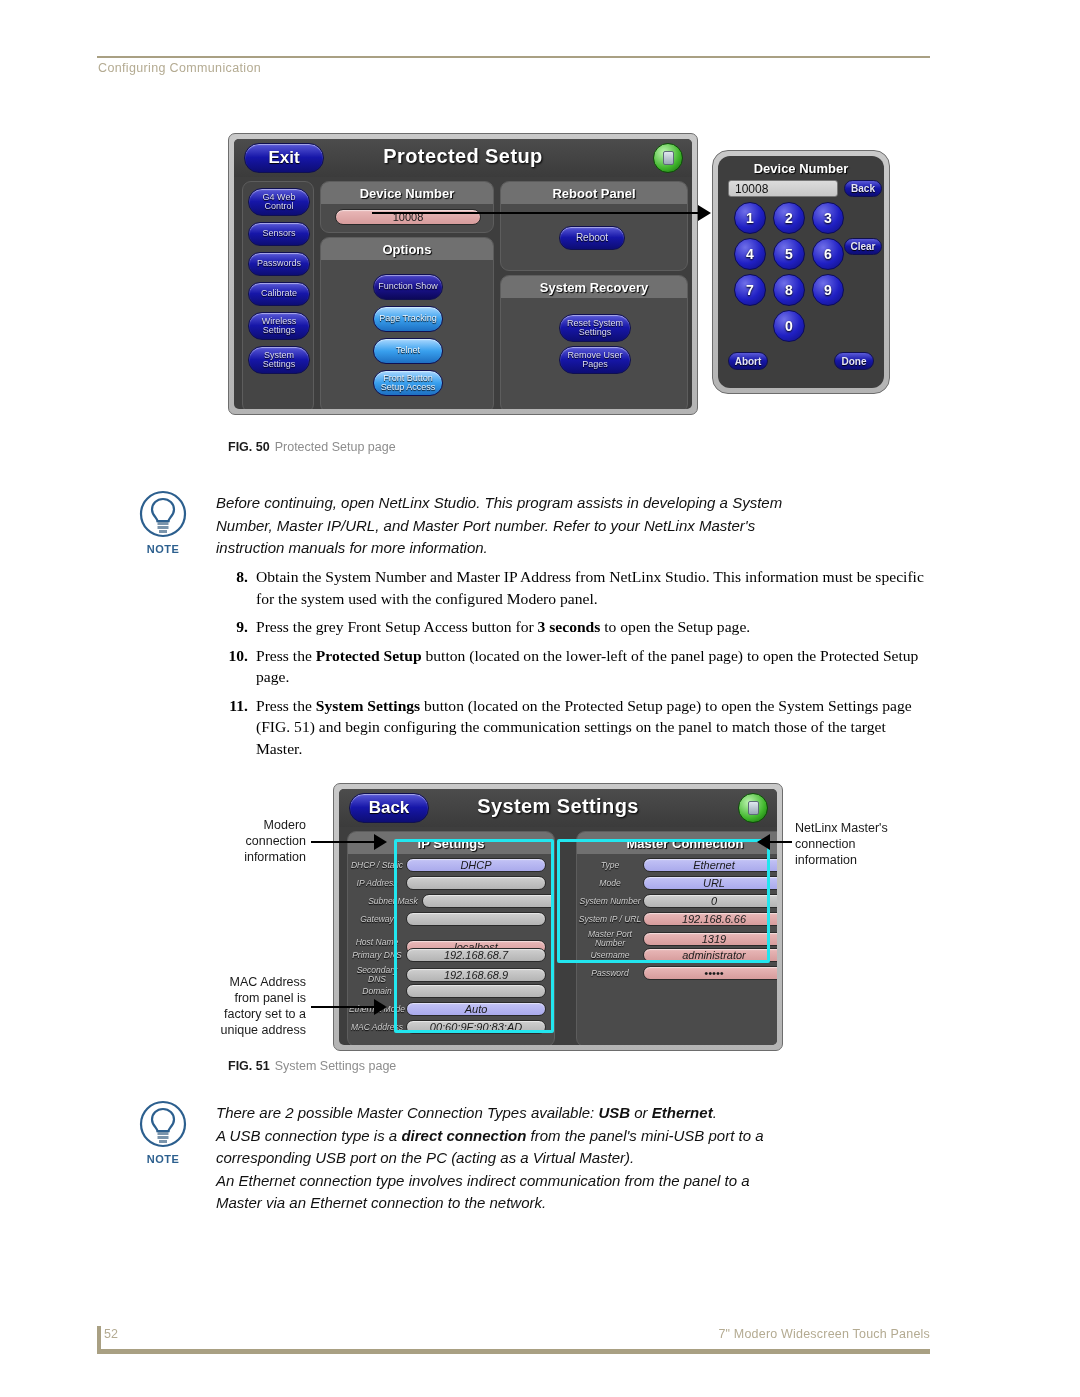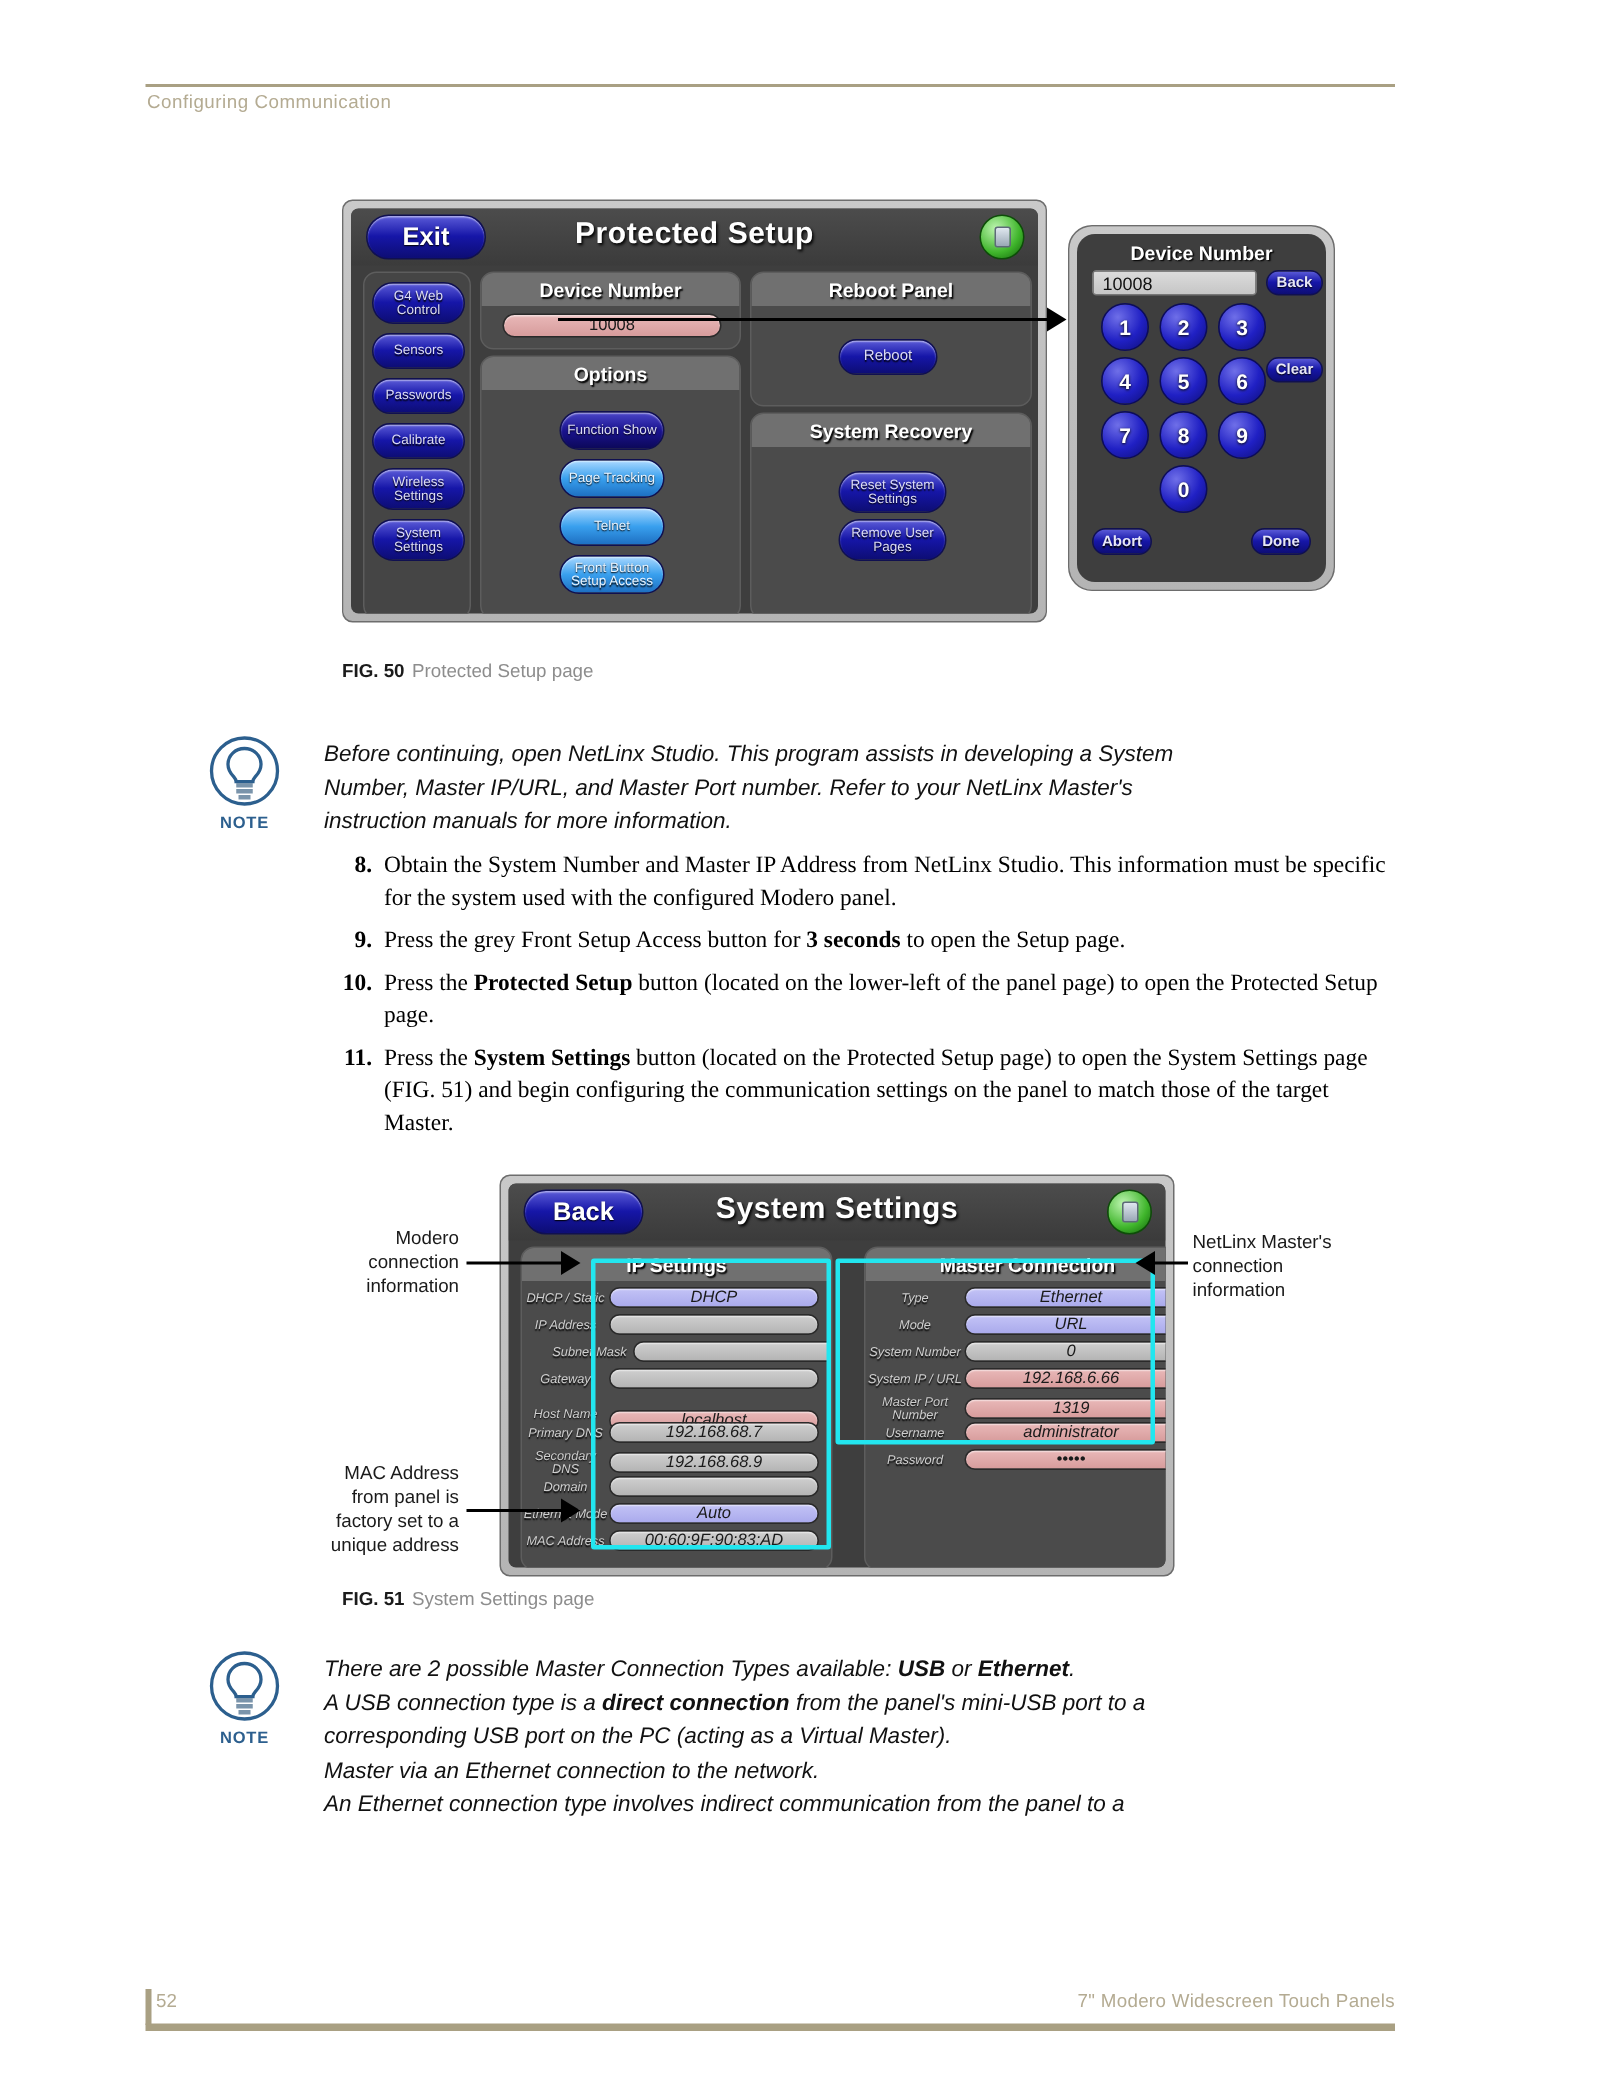--- a/index.html
+++ b/index.html
@@ -466,21 +466,21 @@
       <rect x="20.5" y="32" width="11" height="3" fill="#7a94ab"></rect>
       <rect x="20.5" y="36" width="11" height="3" fill="#7a94ab"></rect>
       <rect x="22" y="40" width="8" height="3" fill="#7a94ab"></rect>
     </svg>
     <div class="note-label">NOTE</div>
   </div>
   <div class="note-body">
     <div>There are 2 possible Master Connection Types available: <b>USB</b> or <b>Ethernet</b>.</div>
     <div>A USB connection type is a <b>direct connection</b> from the panel's mini-USB port to a</div>
     <div>corresponding USB port on the PC (acting as a Virtual Master).</div>
+    <div>An Ethernet connection type involves indirect communication from the panel to a</div>
     <div>Master via an Ethernet connection to the network.</div>
-    <div>An Ethernet connection type involves indirect communication from the panel to a</div>
   </div>
 </div>
 
 <div class="ftr-rule"></div>
 <div class="ftr-tick"></div>
 <div class="ftr-page">52</div>
 <div class="ftr-title">7" Modero Widescreen Touch Panels</div>
 
 </body></html>

